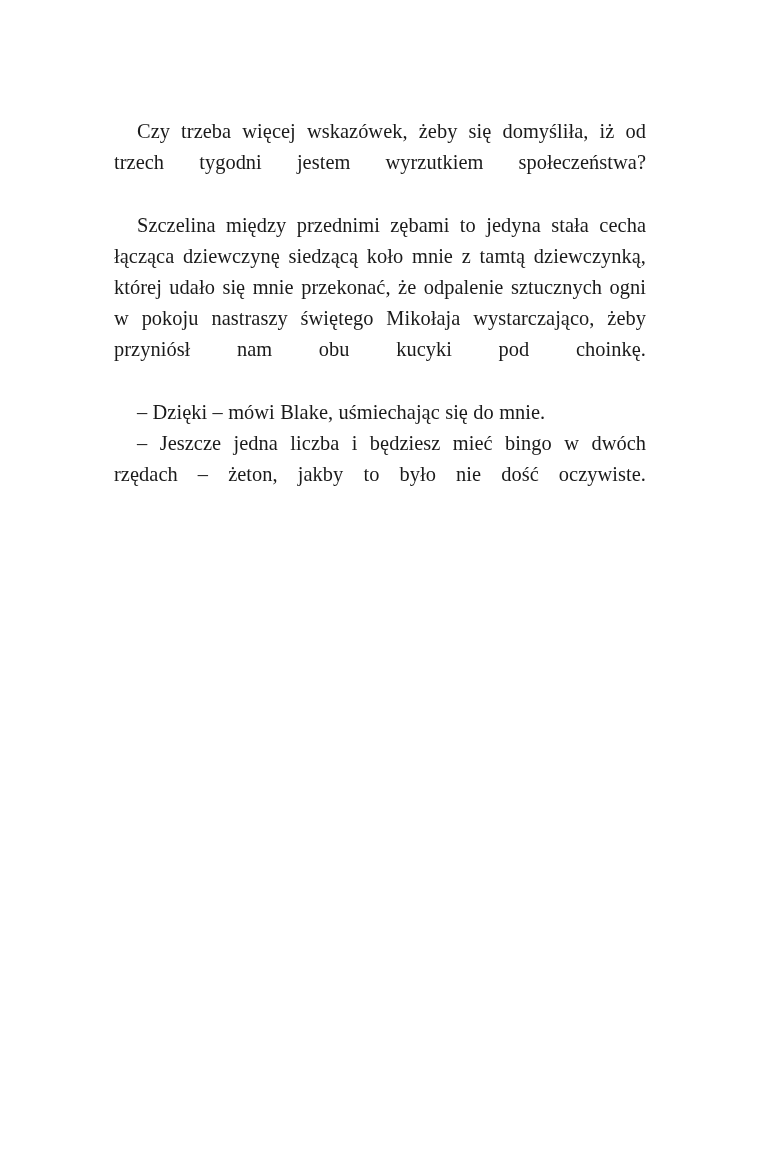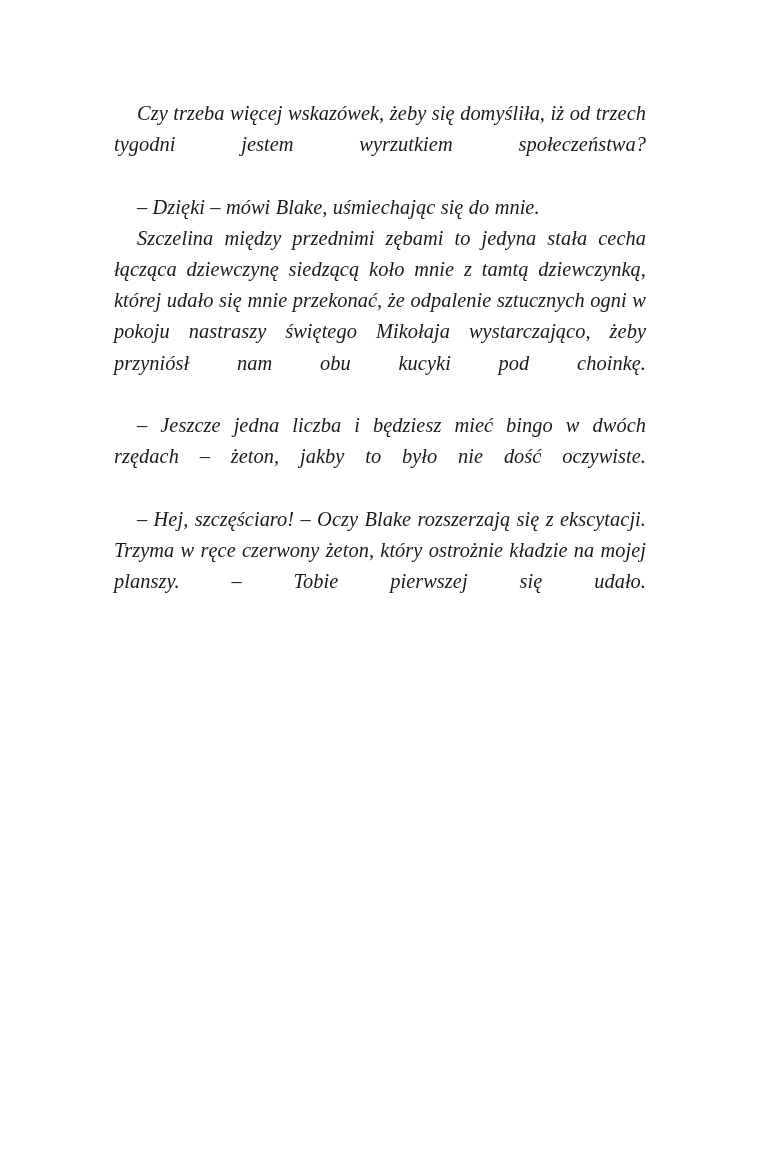--- a/index.html
+++ b/index.html
@@ -19,23 +19,22 @@
   .page {
     position: relative;
     width: 760px;
     height: 1155px;
     background: #ffffff;
     box-sizing: border-box;
   }
   .text-block {
     position: absolute;
     left: 114px;
-    top: 98px;
+    top: 116px;
     width: 532px;
-    font-style: italic;
   }
   .para {
     margin: 0;
     text-indent: 23px;
     font-size: 20.4px;
     line-height: 31.2px;
     text-align: justify;
     text-justify: inter-word;
     word-spacing: 0.2px;
     letter-spacing: 0.05px;
@@ -51,18 +50,17 @@
   .para.no-stretch:after {
     content: none;
   }
 </style>
 </head>
 <body>
 
 <div class="page">
   <div class="text-block">
     <p class="para">Czy trzeba więcej wskazówek, żeby się domyśliła, iż od trzech tygodni jestem wyrzutkiem społeczeństwa?</p>
+    <p class="para">Szczelina między przednimi zębami to jedyna stała cecha łącząca dziewczynę siedzącą koło mnie z tamtą dziewczynką, której udało się mnie przekonać, że od­palenie sztucznych ogni w pokoju nastraszy świętego Mikołaja wystarczająco, żeby przyniósł nam obu kucyki pod choinkę.</p>
     <p class="para no-stretch">– Dzięki – mówi Blake, uśmiechając się do mnie.</p>
-    <p class="para">Szczelina między przednimi zębami to jedyna stała cecha łącząca dziewczynę siedzącą koło mnie z tamtą dziewczynką, której udało się mnie przekonać, że od­palenie sztucznych ogni w pokoju nastraszy świętego Mikołaja wystarczająco, żeby przyniósł nam obu kucyki pod choinkę.</p>
     <p class="para">– Jeszcze jedna liczba i będziesz mieć bingo w dwóch rzędach – żeton, jakby to było nie dość oczywiste.</p>
-    <p class="para">– Hej, szczęściaro! – Oczy Blake rozszerzają się z eks­cytacji. Trzyma w ręce czerwony żeton, który ostrożnie kładzie na mojej planszy. – Tobie pierwszej się udało.</p>
   </div>
 </div>
 
 </body></html>

